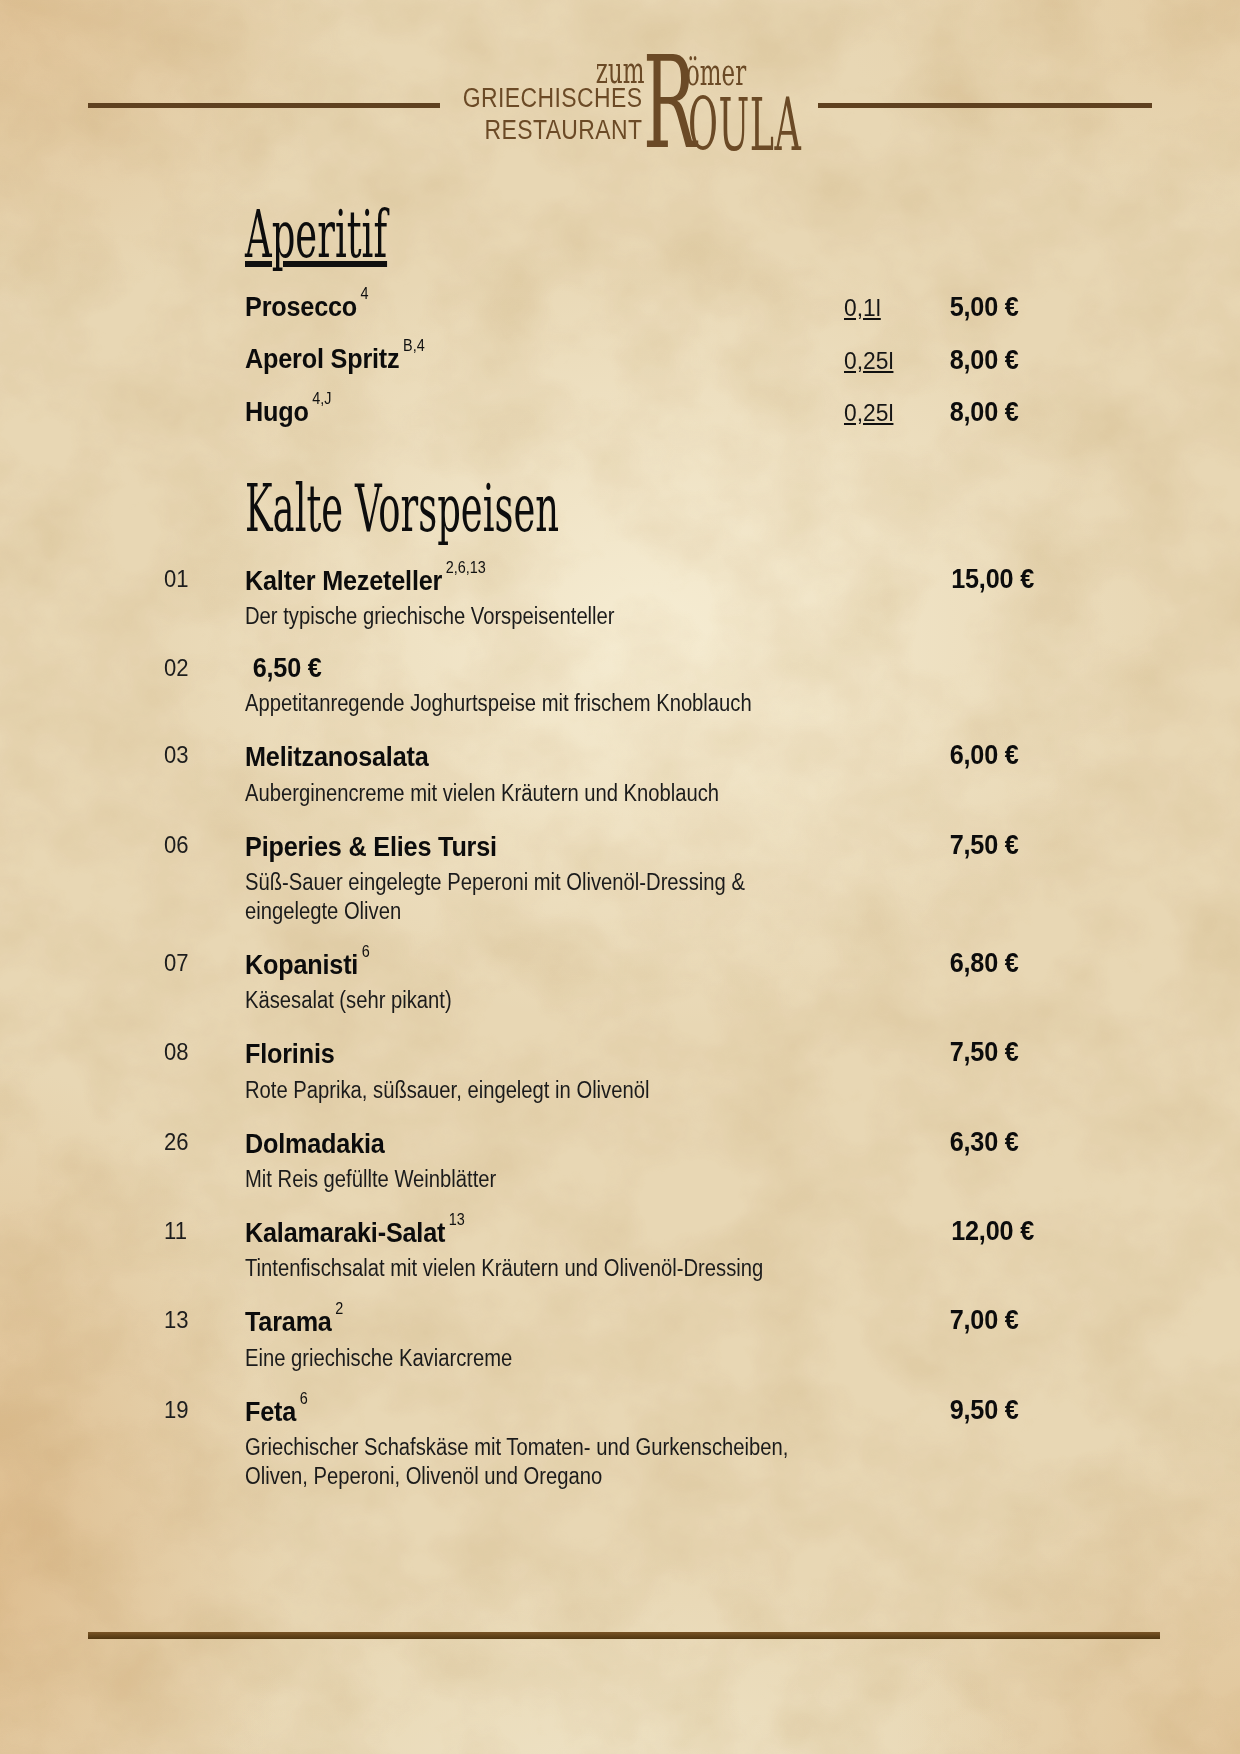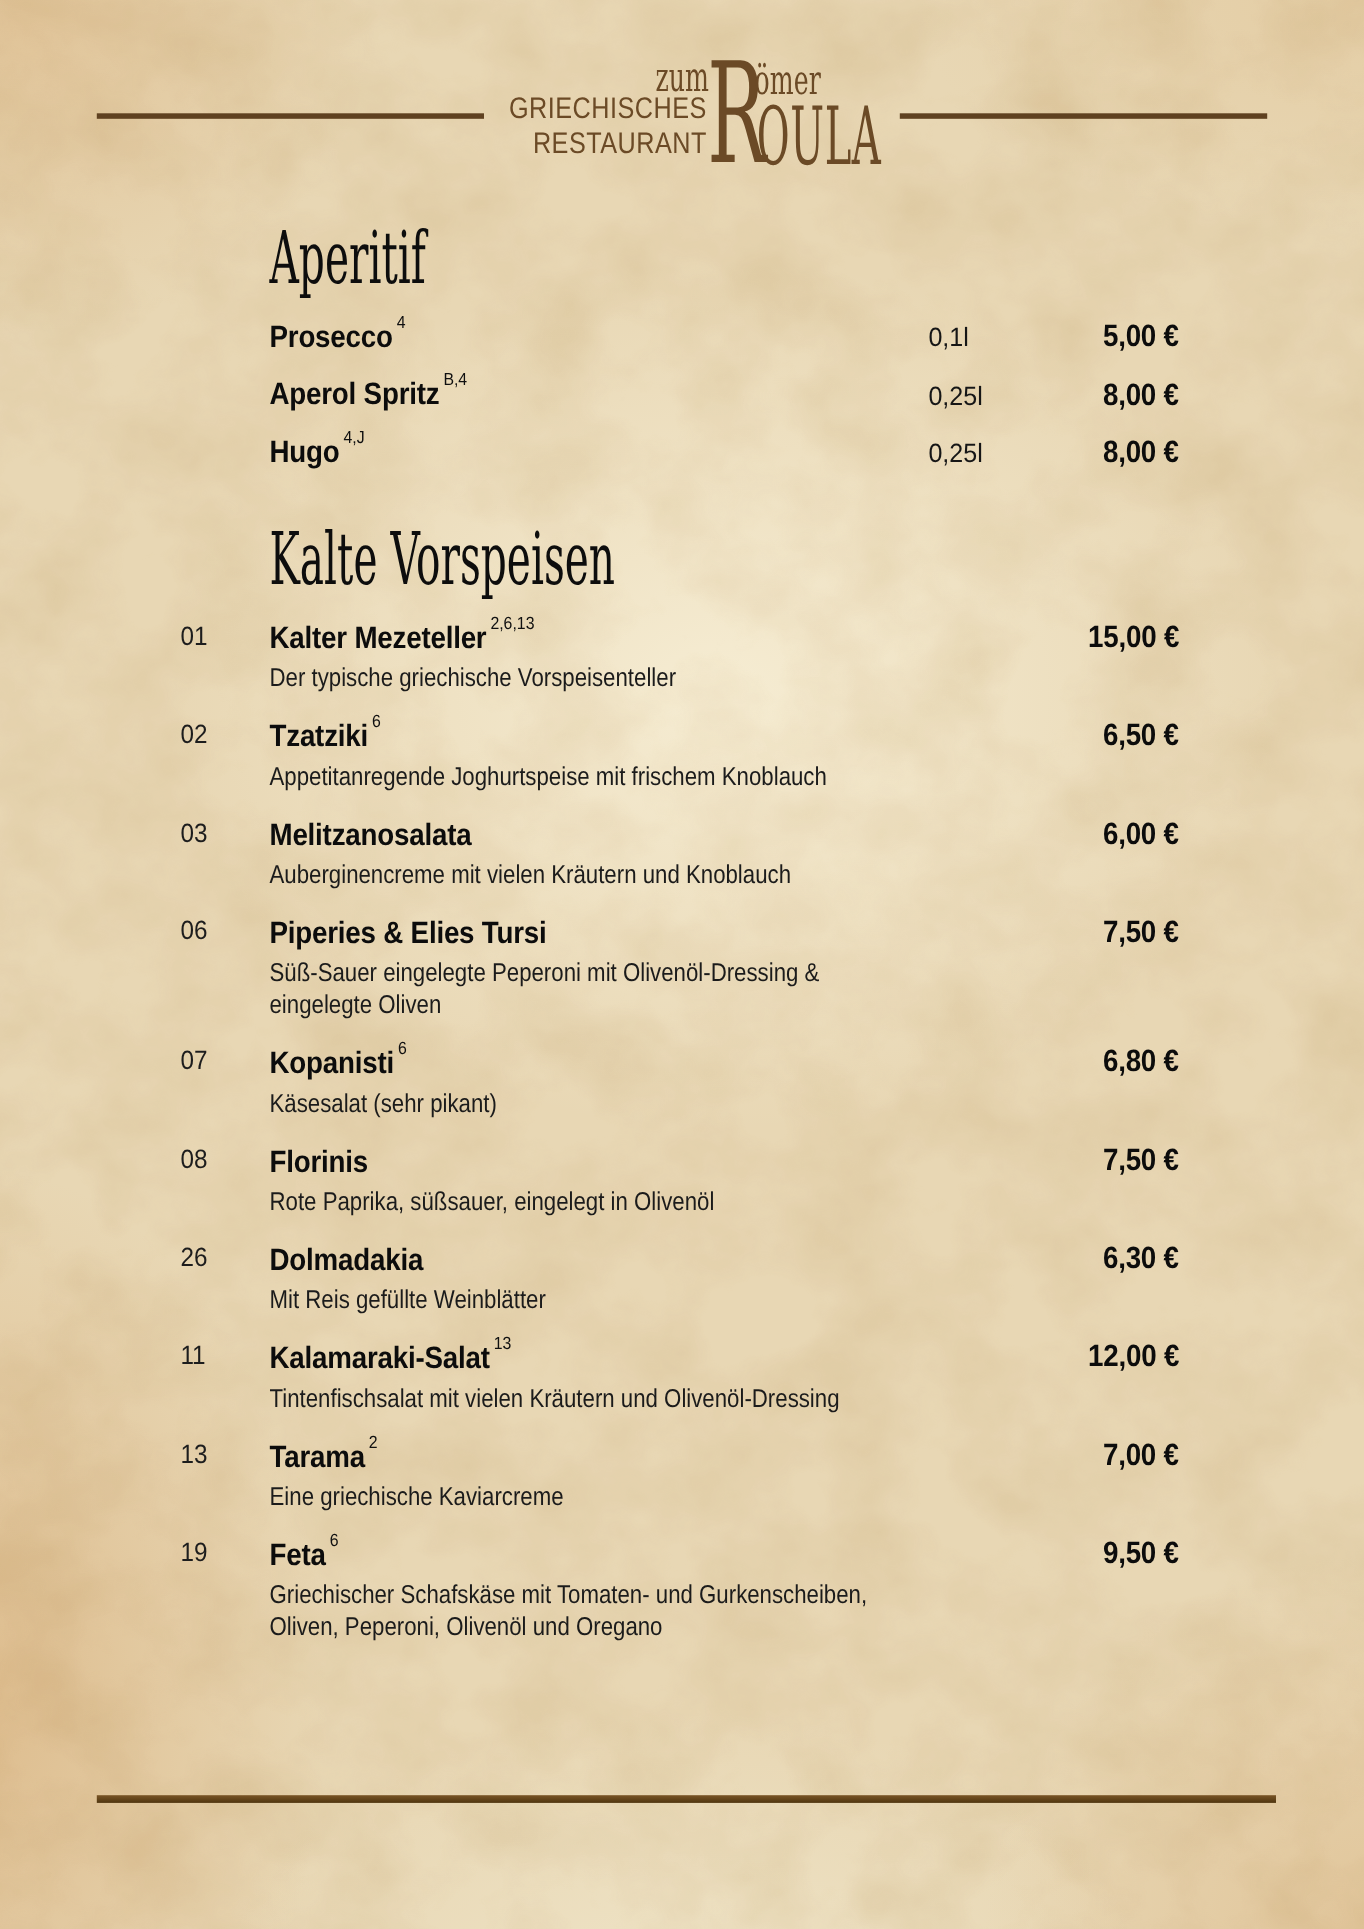--- a/index.html
+++ b/index.html
@@ -31,36 +31,36 @@
     transform:scaleX(.85);transform-origin:right top;white-space:nowrap;
   }
   .logo .serif{font-family:"DejaVu Serif",serif;}
   .logo .zum{position:absolute;left:146px;top:14px;font-size:37px;line-height:1;transform:scaleX(.62);transform-origin:right top;}
   .logo .initialR{position:absolute;left:223px;top:2px;font-size:127px;line-height:1;transform:scaleX(.56);transform-origin:left top;}
   .logo .omer{position:absolute;left:266px;top:16px;font-size:37px;line-height:1;transform:scaleX(.62);transform-origin:left top;}
   .logo .oula{position:absolute;left:268px;top:50px;font-size:73px;line-height:1;letter-spacing:1px;transform:scaleX(.50);transform-origin:left top;}
 
   
   .section{position:absolute;left:164px;width:908px;color:#101010;}
-  .sec-aperitif{top:202px;}
+  .sec-aperitif{top:202px;text-decoration:underline;}
   .sec-vorspeisen{top:476px;}
   h2.sec-title{
     margin:0 0 20px 81px;font-family:"DejaVu Serif",serif;font-weight:normal;
     font-size:66px;line-height:1.0;color:#0d0d0d;
     transform:scaleX(.56);transform-origin:left bottom;white-space:nowrap;
   }
   .ap-row{display:grid;grid-template-columns:81px 599px 98px 130px;align-items:baseline;margin-bottom:12px;}
   .vs-row{display:grid;grid-template-columns:81px 697px 130px;margin-bottom:9px;margin-top:20px;}
   .col-num{grid-column:1;font-size:24px;color:#1d1d1d;line-height:34px;transform:scaleX(.92);transform-origin:left top;}
   .col-name{grid-column:2;line-height:34px;white-space:nowrap;}
   .name-wrap{display:inline-block;transform:scaleX(.90);transform-origin:left bottom;}
   .item-name{font-weight:bold;font-size:28px;letter-spacing:-0.2px;color:#0c0c0c;}
   .item-sup{font-weight:normal;font-size:16px;position:relative;top:-11px;margin-left:4px;letter-spacing:0;}
   .col-size{font-size:24px;color:#161616;transform:scaleX(.95);transform-origin:left top;}
-  .col-price{text-align:right;line-height:34px;white-space:nowrap;}
+  .col-price{text-align:left;line-height:34px;white-space:nowrap;}
   .price-wrap{display:inline-block;font-weight:bold;font-size:28px;letter-spacing:-0.2px;transform:scaleX(.90);transform-origin:right bottom;color:#0c0c0c;}
   .item-desc{
     grid-column:2;grid-row:2;
     font-size:23.5px;line-height:29px;color:#1b1b1b;
     white-space:pre-line;transform:scaleX(.86);transform-origin:left top;
   }
   .ap-rows,.vs-rows{display:block;}
 </style>
 </head>
 <body>
@@ -131,23 +131,20 @@
     <span class="col-num">01</span>
     <span class="col-name">
       <span class="name-wrap"><b class="item-name">Kalter Mezeteller</b><sup class="item-sup">2,6,13</sup></span>
     </span>
     <span class="col-price"><span class="price-wrap">15,00 €</span></span>
     <span class="item-desc">Der typische griechische Vorspeisenteller</span>
   </div>
 
   <div class="vs-row">
     <span class="col-num">02</span>
-    <span class="col-name">
-      <span class="name-wrap"><b class="item-name">Tzatziki</b><sup class="item-sup">6</sup></span>
-    </span>
     <span class="col-price"><span class="price-wrap">6,50 €</span></span>
     <span class="item-desc">Appetitanregende Joghurtspeise mit frischem Knoblauch</span>
   </div>
 
   <div class="vs-row">
     <span class="col-num">03</span>
     <span class="col-name">
       <span class="name-wrap"><b class="item-name">Melitzanosalata</b><sup class="item-sup"></sup></span>
     </span>
     <span class="col-price"><span class="price-wrap">6,00 €</span></span>

